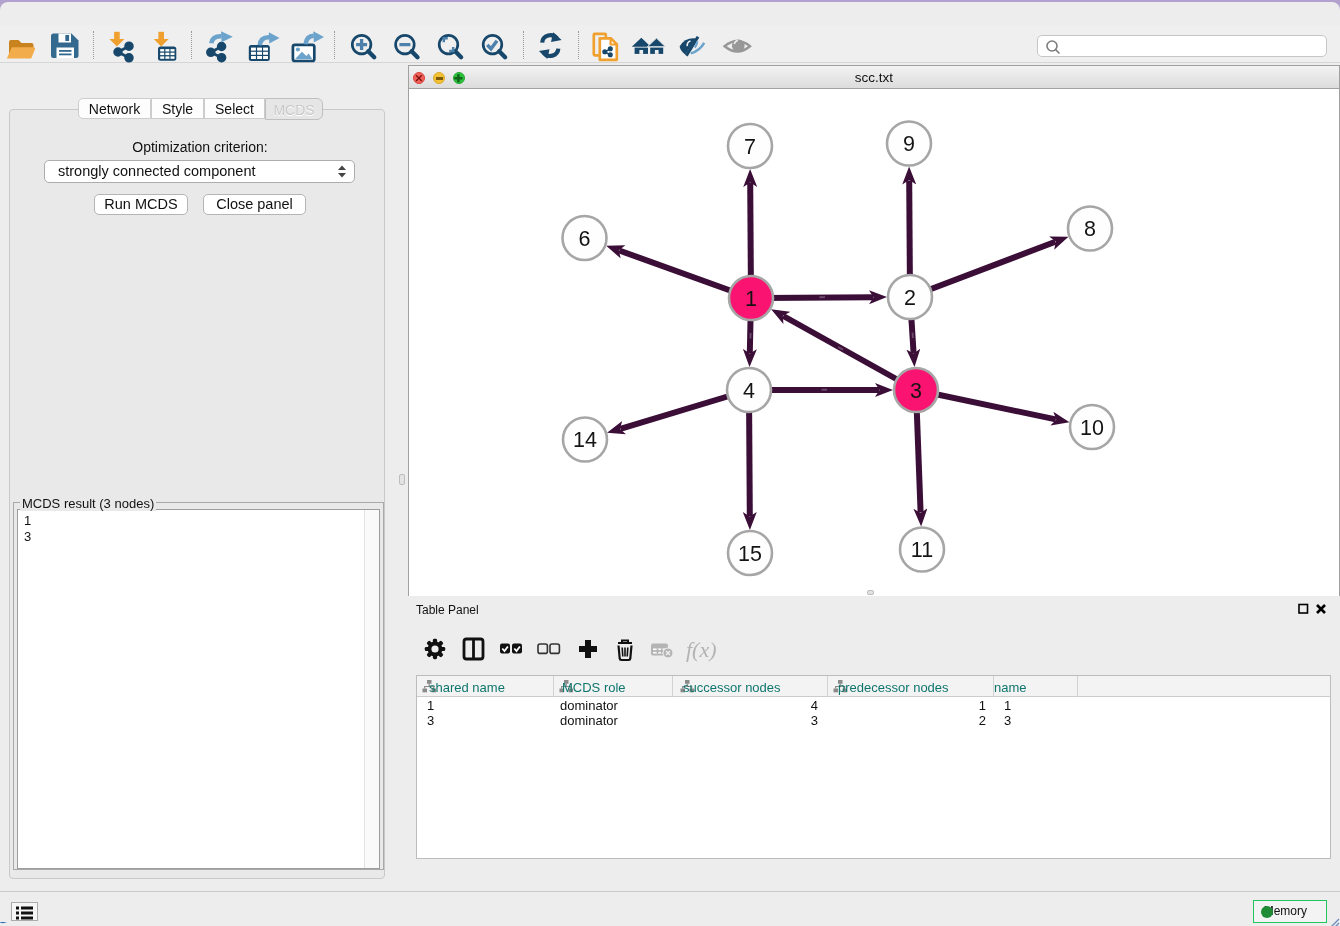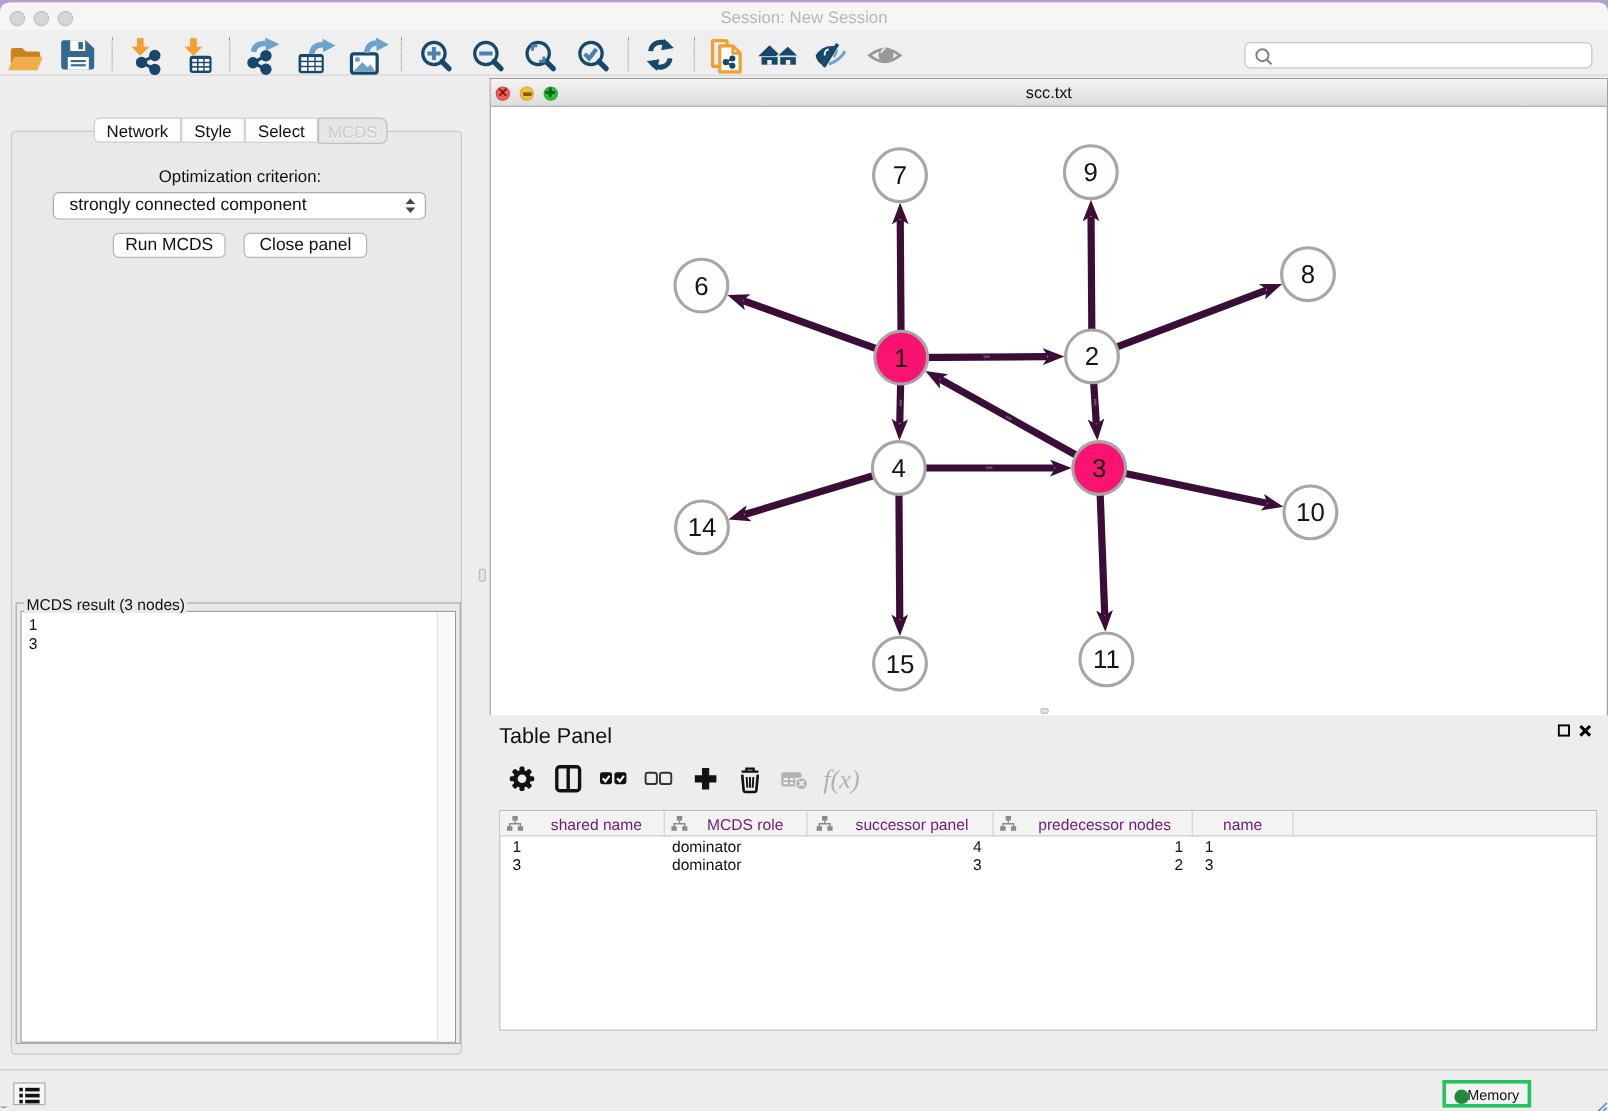--- a/index.html
+++ b/index.html
@@ -25,41 +25,35 @@
 #fieldwhite{position:absolute;left:17px;top:507px;width:363px;height:360px;background:#fff;border:1px solid #9d9d9d}
 #fieldtext{position:absolute;left:24px;top:511px;font-size:13px;color:#111;line-height:16px}
 #fieldscroll{position:absolute;left:364px;top:508px;width:15px;height:358px;background:#fafafa;border-left:1px solid #e2e2e2}
 
 #netwin{position:absolute;left:408px;top:63px;width:932px;height:531px;background:#fff;border:1px solid #a0a0a0;border-bottom:none}
 #nettitle{position:absolute;left:0;top:0;width:930px;height:23px;background:linear-gradient(#f3f3f3,#dcdcdc);border-bottom:1px solid #a2a2a2}
 #nettitle .t{position:absolute;top:4px;left:0;width:100%;text-align:center;font-size:13.5px;color:#111}
 .mtl{position:absolute;top:6px;width:12px;height:12px;border-radius:50%;font-size:10.5px;line-height:11.5px;text-align:center;font-weight:bold}
 
 #tp-title{position:absolute;left:408px;top:598px;width:932px;height:22px}
-#tp-title span{position:absolute;left:8px;top:3px;font-size:18px;color:#111}
+#tp-title span{position:absolute;left:8px;top:3px;font-size:12px;color:#111}
 #tp-table{position:absolute;left:416px;top:673px;width:915px;height:184px;background:#fff;border:1px solid #bdbdbd}
 #tp-head{position:absolute;left:0;top:0;width:913px;height:21px;background:#f3f3f3;border-bottom:1px solid #ccc}
 .hcol{position:absolute;top:0;height:21px;border-right:1px solid #d2d2d2}
-.hlab{position:absolute;top:4px;width:100%;text-align:center;font-size:13px;color:#701a75}
+.hlab{position:absolute;top:4px;width:100%;font-size:13px;color:#0f766e}
 .cell{position:absolute;font-size:13px;color:#111;height:16px;line-height:16px}
 #tabstrip{position:absolute;left:691px;top:867px;height:19px;border:1px solid #b9b9b9;border-radius:4px;background:#fff;overflow:hidden}
 .btab{position:absolute;top:0;height:19px;font-size:13.5px;font-weight:bold;color:#111;text-align:center;line-height:18px;background:#fff}
 
 #statusbar{position:absolute;left:0;top:889px;width:1340px;height:37px;background:#ededed;border-top:1px solid #c9c9c9}
 #listbtn{position:absolute;left:11px;top:10px;width:27px;height:19px;background:#f6f6f6;border:1px solid #ababab}
-#membtn{position:absolute;left:1202px;top:8px;width:74px;height:23px;background:#f3f3f3;border:3px solid #22c55e;font-size:12px;color:#111;line-height:21px;text-align:right;padding-right:7px}
+#membtn{position:absolute;left:1253px;top:8px;width:74px;height:23px;background:#f3f3f3;border:1px solid #22c55e;font-size:12px;color:#111;line-height:21px;text-align:right;padding-right:19px}
 #memdot{position:absolute;left:7px;top:5px;width:12px;height:12px;border-radius:50%;background:#1f8c35}
 </style></head><body>
 <div id="win">
-  <div id="titlebar">
-    <div class="tl" style="left:8px"></div>
-    <div class="tl" style="left:28px"></div>
-    <div class="tl" style="left:48px"></div>
-    <div id="wtitle">Session: New Session</div>
-  </div>
   <div id="toolbar">
     <svg width="780" height="38" style="position:absolute;left:0;top:5px">
         <path d="M9,28 V12 q0,-2 2,-2 h7.5 l3,3 h10 q2,0 2,2 v4 h-21.5 z" fill="#c8821e"></path>
         <path d="M6.8,28.5 L11.8,17.2 h21.7 q2.2,-0.2 1.6,1.7 L31.2,28.5 z" fill="#f3ac4b"></path>
         <path d="M53.5,3.5 h18 l7,7 v15 q0,2.5 -2.5,2.5 h-22.5 q-2.5,0 -2.5,-2.5 v-19.5 q0,-2.5 2.5,-2.5 z" fill="#33688f"></path>
         <rect x="58.5" y="3.5" width="12.5" height="9" fill="#fff"></rect>
         <rect x="65.3" y="5" width="3.8" height="6" fill="#33688f"></rect>
         <rect x="56.5" y="17.5" width="17.5" height="10.5" fill="#fff"></rect>
         <rect x="59" y="20" width="12.5" height="1.8" fill="#33688f"></rect>
         <rect x="59" y="23.5" width="12.5" height="1.8" fill="#33688f"></rect>
@@ -327,21 +321,21 @@
         </div>
       <div class="hcol" style="left:256px;width:155px">
           <svg width="14" height="13" style="position:absolute;left:7px;top:4px">
             <g fill="#8a8a8a">
               <rect x="5" y="0" width="4.5" height="3.8"></rect>
               <rect x="0.5" y="8.5" width="4.5" height="3.8"></rect>
               <rect x="9.5" y="8.5" width="4.5" height="3.8"></rect>
             </g>
             <path d="M7.2,3.8 v2.7 M2.7,8.5 v-2 h9 v2" stroke="#8a8a8a" stroke-width="1.2" fill="none"></path>
           </svg>
-          <span class="hlab" style="left:10px">successor panel</span>
+          <span class="hlab" style="left:10px">successor nodes</span>
         </div>
       <div class="hcol" style="left:411px;width:166px">
           <svg width="14" height="13" style="position:absolute;left:5px;top:4px">
             <g fill="#8a8a8a">
               <rect x="5" y="0" width="4.5" height="3.8"></rect>
               <rect x="0.5" y="8.5" width="4.5" height="3.8"></rect>
               <rect x="9.5" y="8.5" width="4.5" height="3.8"></rect>
             </g>
             <path d="M7.2,3.8 v2.7 M2.7,8.5 v-2 h9 v2" stroke="#8a8a8a" stroke-width="1.2" fill="none"></path>
           </svg>

